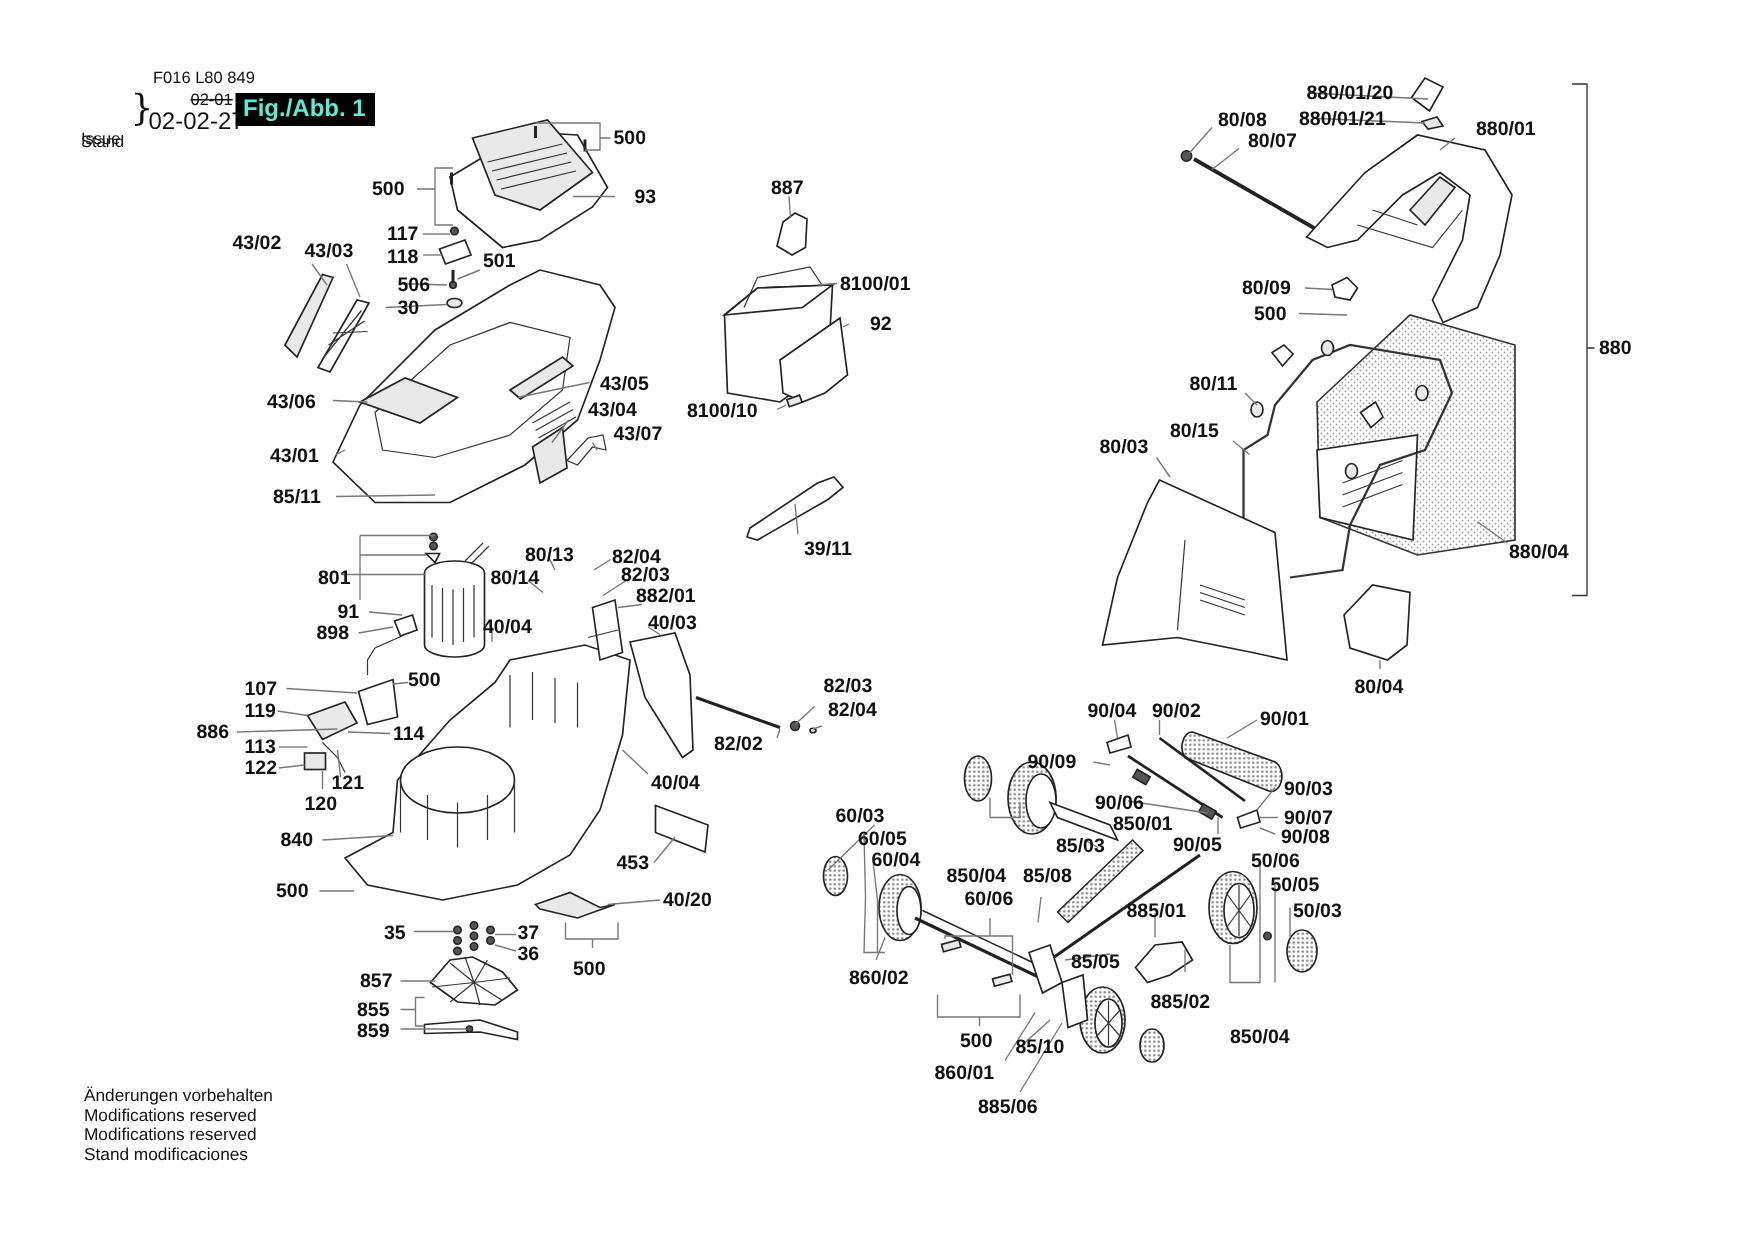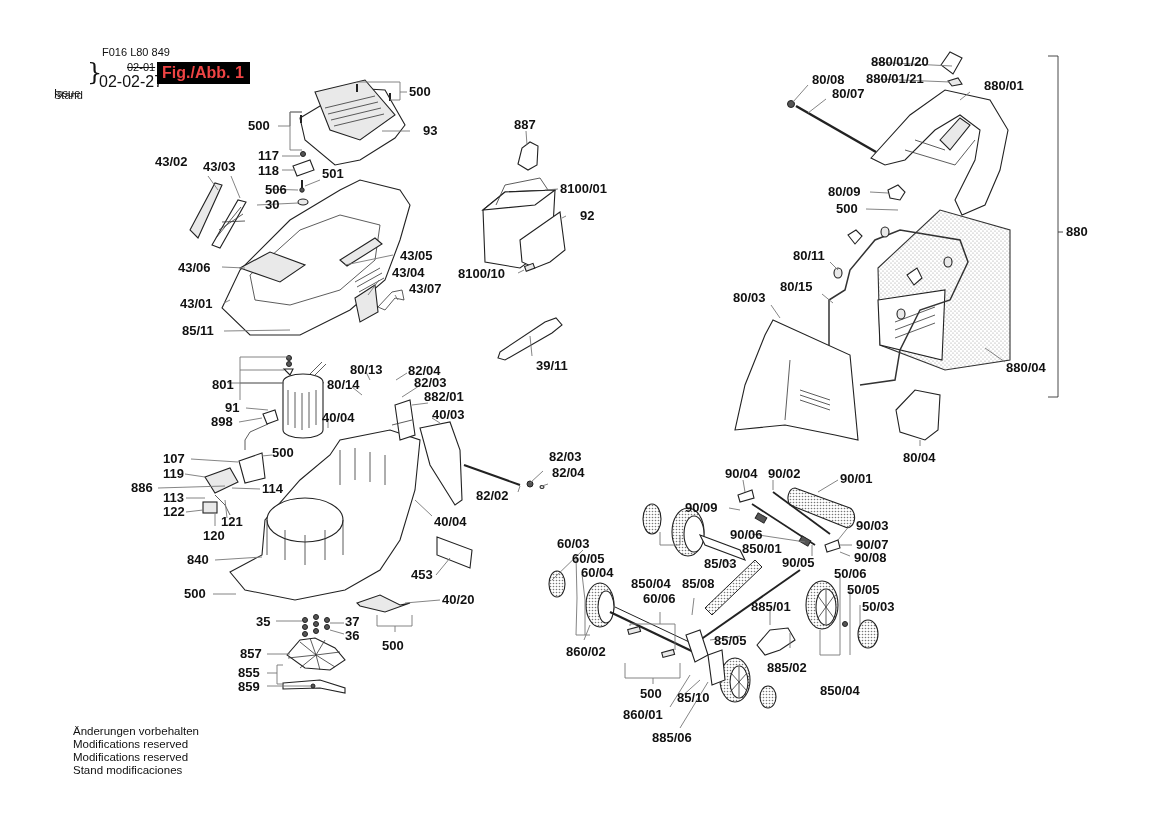--- a/index.html
+++ b/index.html
@@ -6,23 +6,23 @@
   body { width: 1168px; height: 826px; position: relative; overflow: hidden;
          font-family: "Liberation Sans", sans-serif; color: #111; }
   .hdr { position: absolute; font-size: 11px; line-height: 13px; color: #111; }
   #docno { left: 54px; top: 46px; padding-left: 48px; }
   #stand { left: 54px; top: 50px; margin-top: 39px; }
   #issue { left: 54px; top: 87px; }
   .brace { position: absolute; left: 87px; top: 59px; font-size: 24px; line-height: 26px; font-family: "DejaVu Serif", serif; }
   .struck { text-decoration: line-through; padding-left: 28px; }
   #stand-val { position: absolute; left: 99px; top: 61px; font-size: 11px; }
   #issue-val { position: absolute; left: 99px; top: 73px; font-size: 16px; }
-  #figbadge { position: absolute; left: 157px; top: 62px; background: #000; color: #ef4444;
+  #figbadge { position: absolute; left: 157px; top: 62px; background: #000; color: #5eead4;
               font-weight: bold; font-size: 16px; padding: 1px 6px 1px 5px; line-height: 20px; }
-  #footer { position: absolute; left: 56px; top: 725px; font-size: 11.5px; line-height: 13px; margin-left: 17px; }
+  #footer { position: absolute; left: 56px; top: 725px; font-size: 11.5px; line-height: 13px; }
   #footer div { white-space: nowrap; }
   svg#diagram { position: absolute; left: 0; top: 0; }
   .lbl { font-family: "Liberation Sans", sans-serif; font-weight: bold; font-size: 13px; fill: #111; }
   .lead { stroke: #777; stroke-width: 0.9; fill: none; }
   .part { stroke: #222; stroke-width: 1.1; fill: #fff; }
   .partg { stroke: #222; stroke-width: 1.1; fill: #e9e9e9; }
   .partd { stroke: #222; stroke-width: 1; fill: #555; }
   .thin { stroke: #333; stroke-width: 0.8; fill: none; }
   .hatch { stroke: #333; stroke-width: 1.1; fill: url(#dots); }
 </style>

